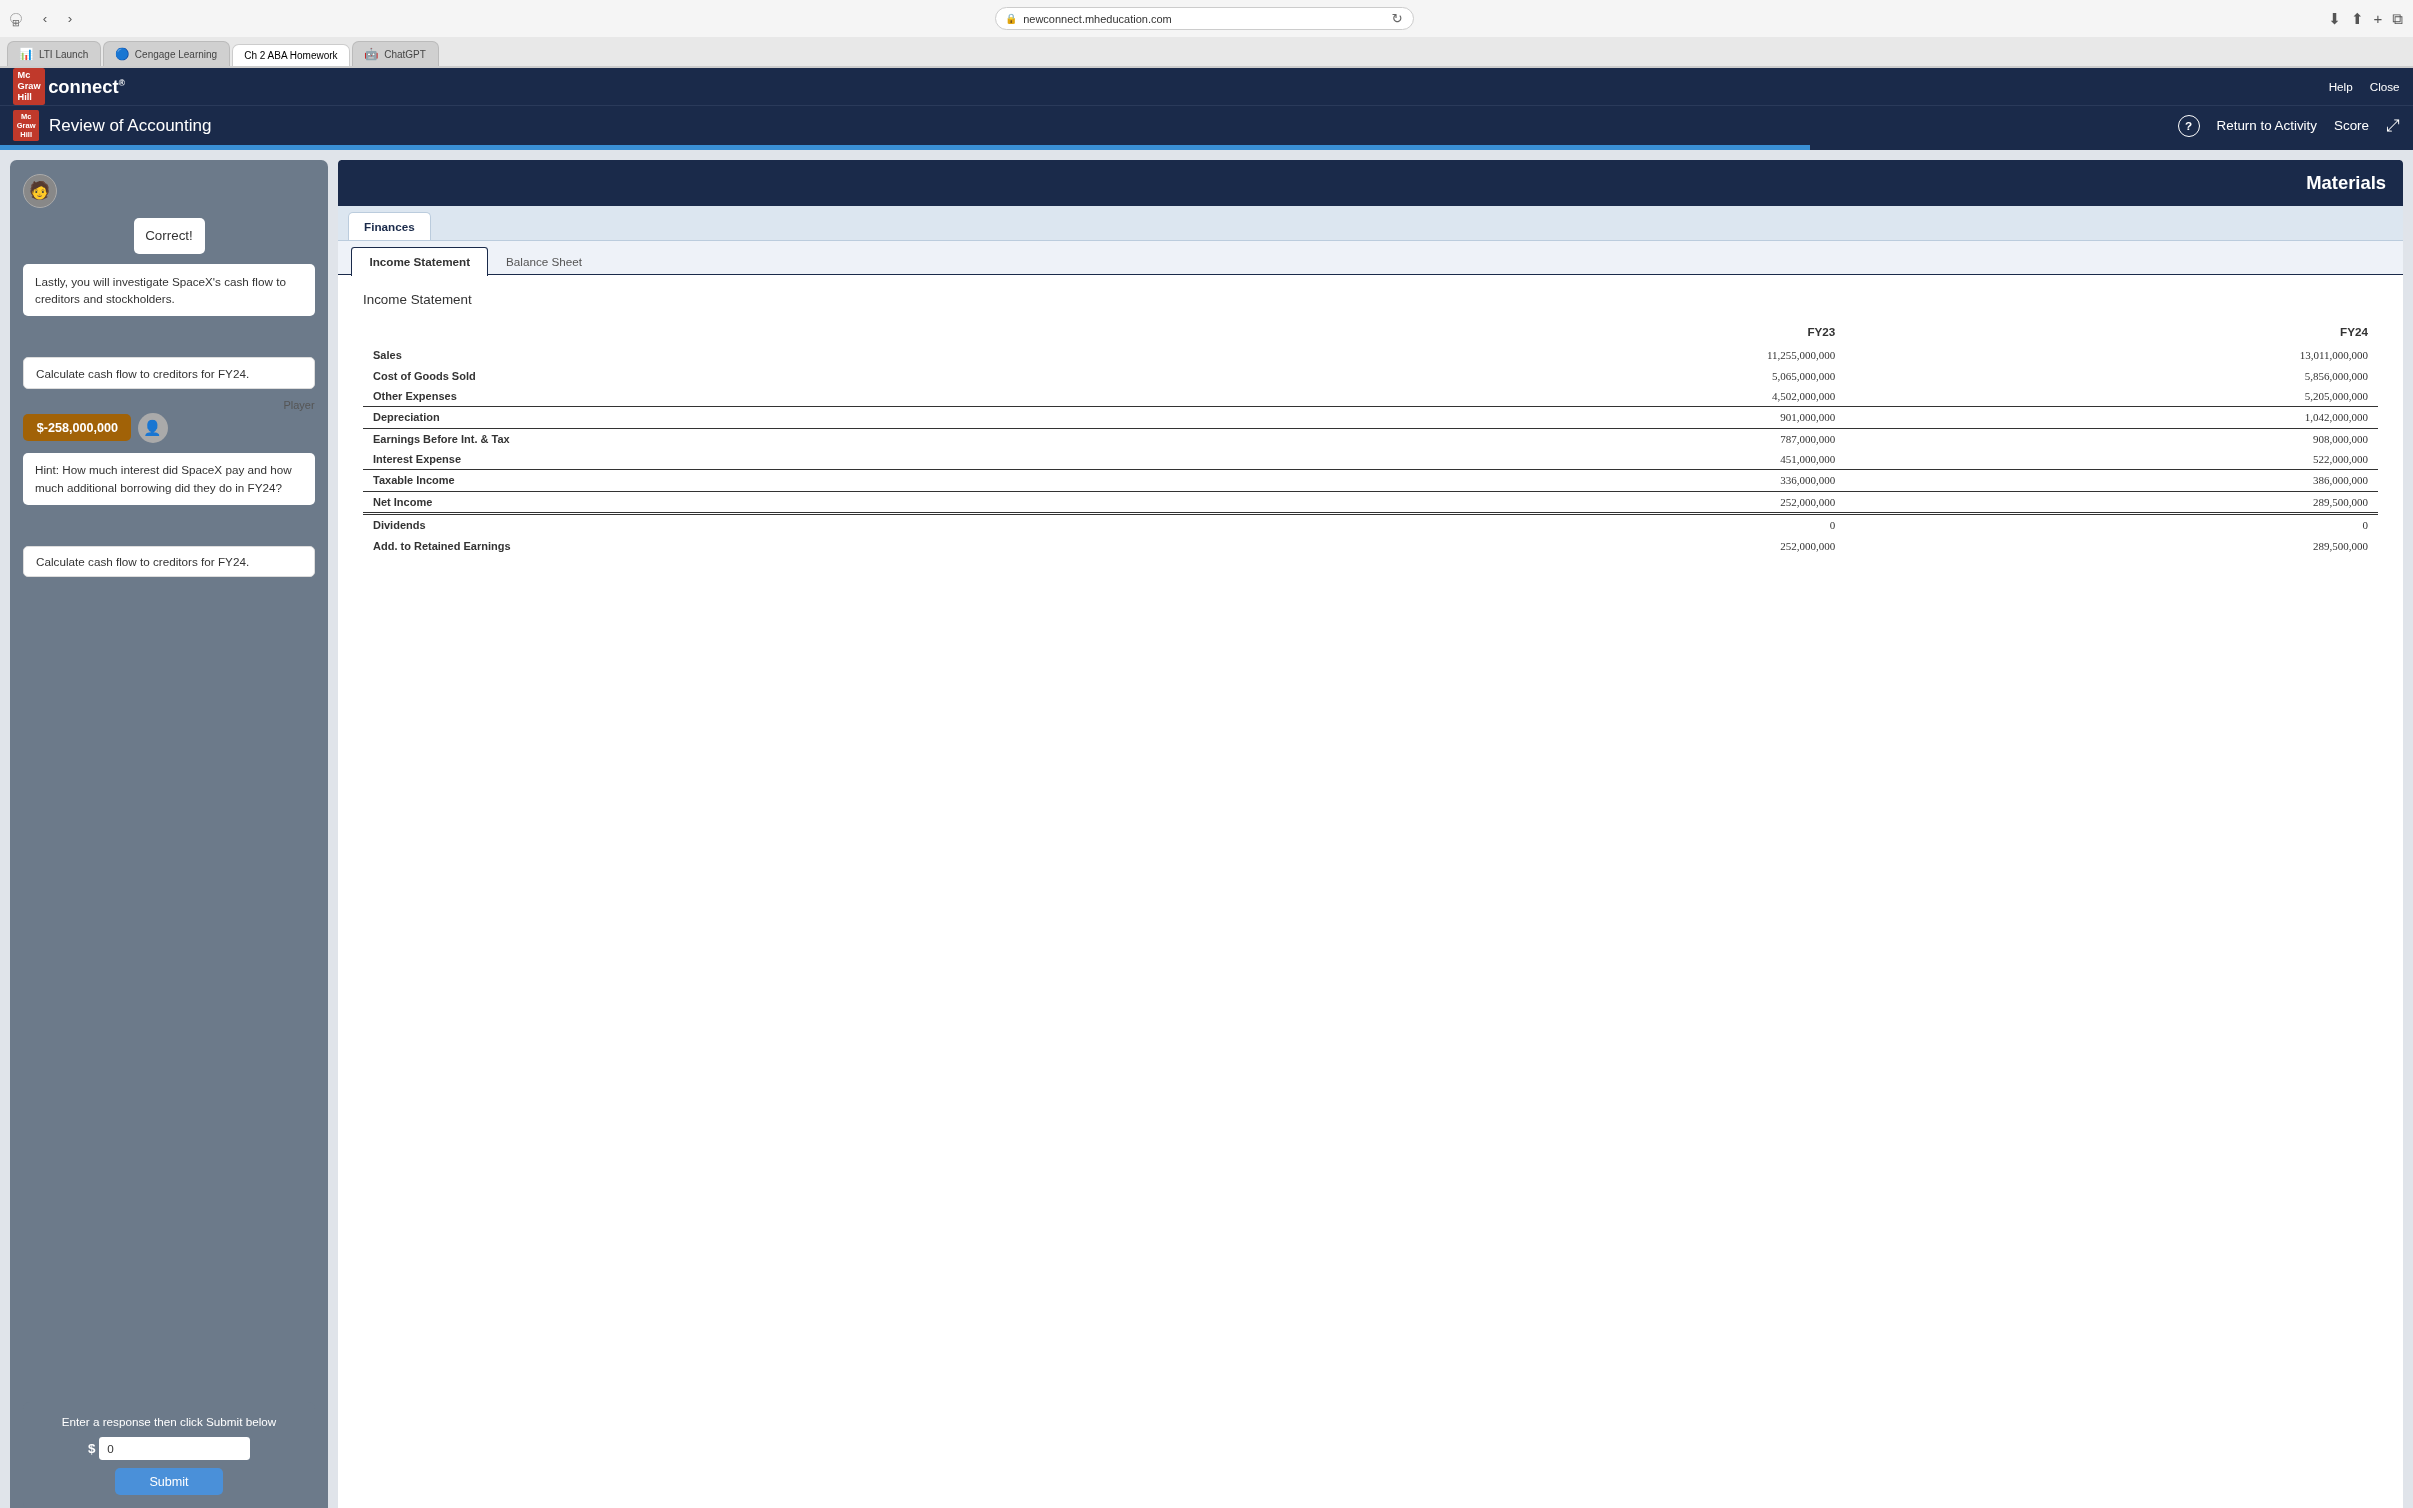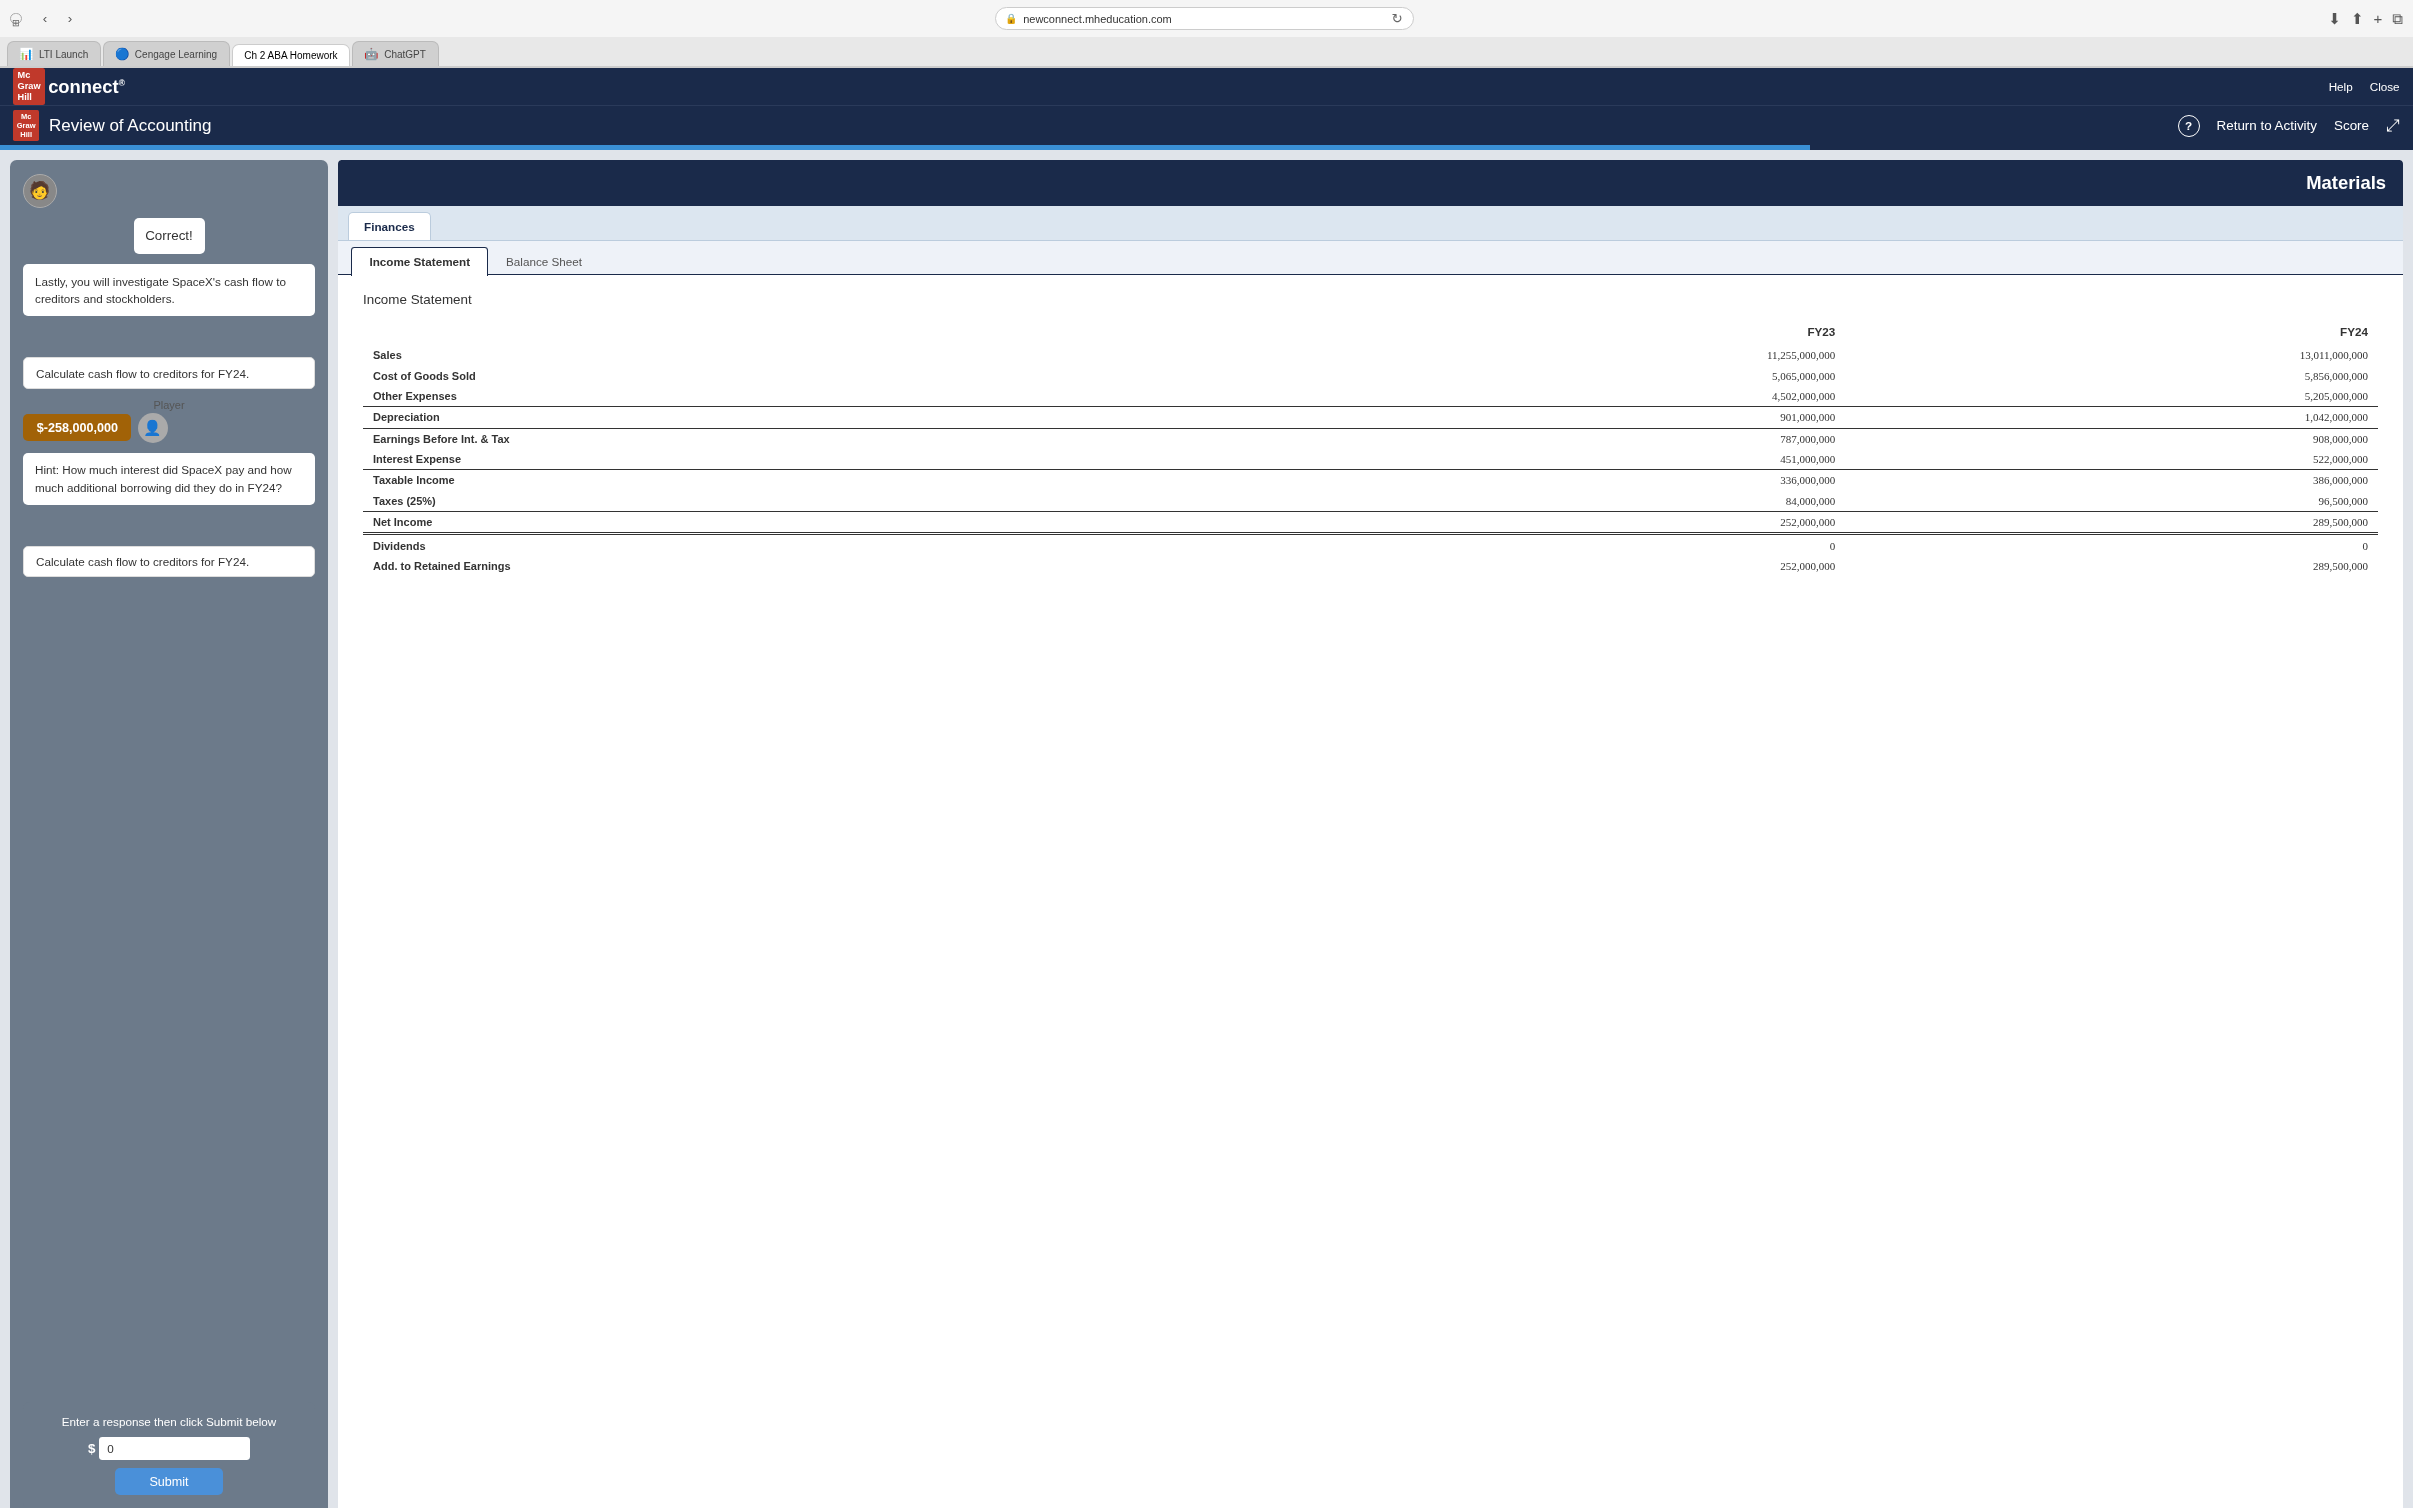--- a/index.html
+++ b/index.html
@@ -109,21 +109,21 @@
       font-size: 17px; overflow: hidden; border: 1.7px solid #aaa;
     }
     .chat-bubble {
       background: white; border-radius: 5px; padding: 8.4px 11.7px;
       font-size: 11.7px; color: #333; line-height: 1.5;
     }
     .chat-bubble.correct {
       text-align: center; font-size: 13.4px; width: fit-content; align-self: center;
       margin: 0 auto;
     }
-    .player-label { color: #555; font-size: 11px; margin-bottom: 1.7px; text-align: center; }
+    .player-label { color: #555; font-size: 11px; margin-bottom: 1.7px; text-align: right; }
     .player-answer {
       background: #a16207; color: white; border-radius: 5px;
       padding: 6.7px 13.4px; font-size: 12.6px; font-weight: bold; text-align: center;
     }
     .player-section { display: flex; align-items: center; gap: 6.7px; }
     .player-avatar-small {
       width: 30px; height: 30px; background: #aaa; border-radius: 50%;
       display: flex; align-items: center; justify-content: center; font-size: 15px;
       flex-shrink: 0;
     }
@@ -377,25 +377,20 @@
             <tr>
               <td class="row-label">Interest Expense</td>
               <td class="amount">451,000,000</td>
               <td class="amount">522,000,000</td>
             </tr>
             <tr style="border-top: 1.7px solid rgb(51, 51, 51);">
               <td class="row-label" style="border-top: 1.7px solid rgb(51, 51, 51);">Taxable Income</td>
               <td class="amount" style="border-top: 1.7px solid rgb(51, 51, 51);">336,000,000</td>
               <td class="amount" style="border-top: 1.7px solid rgb(51, 51, 51);">386,000,000</td>
             </tr>
-            <tr>
-              <td class="row-label">Taxes (25%)</td>
-              <td class="amount">84,000,000</td>
-              <td class="amount">96,500,000</td>
-            </tr>
             <tr style="">
               <td class="row-label" style="border-top: 1.7px solid rgb(51, 51, 51); border-bottom: 3.4px double rgb(51, 51, 51);">Net Income</td>
               <td class="amount" style="border-top: 1.7px solid rgb(51, 51, 51); border-bottom: 3.4px double rgb(51, 51, 51);">252,000,000</td>
               <td class="amount" style="border-top: 1.7px solid rgb(51, 51, 51); border-bottom: 3.4px double rgb(51, 51, 51);">289,500,000</td>
             </tr>
             <tr>
               <td class="row-label">Dividends</td>
               <td class="amount">0</td>
               <td class="amount">0</td>
             </tr>

